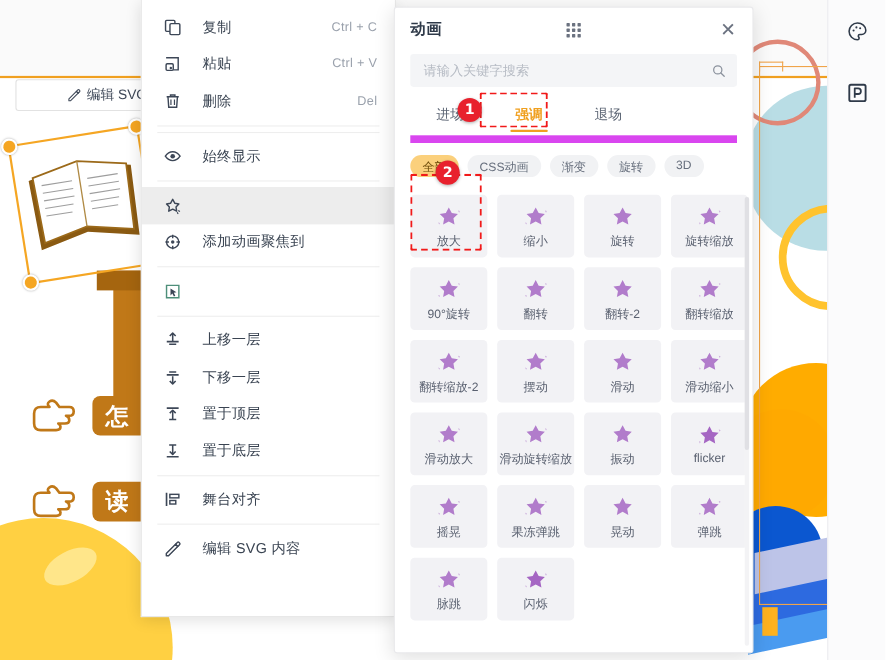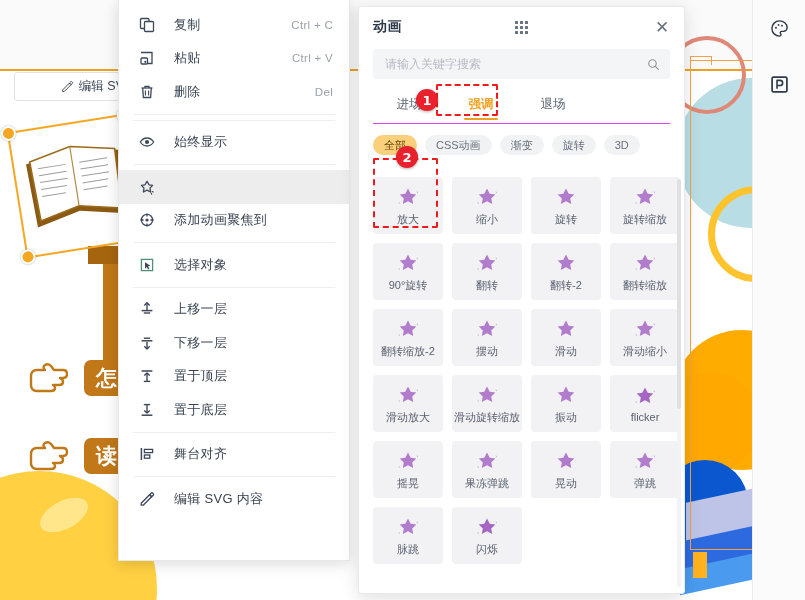--- a/index.html
+++ b/index.html
@@ -54,21 +54,21 @@
   .gold-badge{height:36px;border-radius:7px;background:#c07818;display:flex;align-items:center;padding:0 12px;
     font-size:21px;color:#fff;font-weight:bold;letter-spacing:1px;}
 
   
   #right-rail{position:absolute;left:752px;top:0;width:53px;height:600px;background:#fbfbfc;border-left:1px solid #ececef;box-sizing:border-box;}
   .rail-btn{width:53px;height:56px;display:flex;align-items:center;justify-content:center;}
   .rail-btn svg{width:19px;height:19px;}
 
   
   #context-menu{
-    position:absolute;left:118px;top:0;width:232px;height:561px;
+    position:absolute;left:128px;top:0;width:232px;height:561px;
     background:#fff;border:1px solid #e8e8e8;border-top:none;
     box-shadow:0 3px 14px rgba(0,0,0,.14);
     box-sizing:border-box;padding:8px 0 6px 0;
   }
   .cm-item{height:33.5px;display:flex;align-items:center;padding:0 16px 0 18px;box-sizing:border-box;cursor:default;}
   .cm-item.hover{background:#ededed;}
   .cm-ico{width:19px;height:19px;flex:0 0 19px;display:flex;align-items:center;justify-content:center;color:#3d4757;}
   .cm-ico svg{width:16px;height:16px;display:block;}
   .cm-label{flex:1;margin-left:18px;font-size:13px;color:#3a4452;letter-spacing:.3px;}
   .cm-short{font-size:11.5px;color:#9aa1ac;letter-spacing:.3px;}
@@ -86,21 +86,21 @@
   .ap-drag{position:absolute;left:50%;transform:translateX(-50%);top:11px;width:18px;height:18px;display:flex;align-items:center;justify-content:center;}
   .dots{display:grid;grid-template-columns:repeat(3,3px);grid-gap:2px;}
   .dots i{width:3px;height:3px;background:#6b7280;display:block;border-radius:.5px;}
   .ap-close{position:absolute;right:12px;top:10px;width:20px;height:20px;display:flex;align-items:center;justify-content:center;color:#6b7280;font-size:17px;line-height:1;}
 
   .ap-search{margin:2px 14px 0 14px;height:30px;background:#f4f5f7;border-radius:3px;display:flex;align-items:center;padding:0 10px;box-sizing:border-box;}
   .ap-search input{flex:1;border:none;background:transparent;outline:none;font-size:12px;color:#4a5362;font-family:inherit;}
   .ap-search input::placeholder{color:#b6bbc4;}
   .srch-ico{width:13px;height:13px;color:#8b929d;}
 
-  .ap-tabs{display:flex;align-items:center;height:38px;margin:6px 14px 0 14px;border-bottom:1px solid #d946ef;position:relative;}
+  .ap-tabs{display:flex;align-items:center;height:38px;margin:6px 14px 0 14px;border-bottom:7px solid #d946ef;position:relative;}
   .ap-tab{width:72px;text-align:center;font-size:12.5px;color:#5d6675;line-height:38px;position:relative;}
   .ap-tab.active{color:#f0a020;font-weight:bold;}
   .ap-tab.active:after{content:"";position:absolute;left:50%;transform:translateX(-50%);bottom:3px;width:34px;height:2.5px;background:#f0a020;border-radius:2px;}
 
   .ap-chips{display:flex;gap:8px;padding:11px 14px 6px 14px;}
   .chip{height:20px;padding:0 11px;border-radius:10px;background:#f1f2f4;color:#676f7d;font-size:11px;display:flex;align-items:center;}
   .chip.active{background:#fbd07c;color:#6d4a09;font-weight:normal;}
 
   .ap-grid-wrap{position:absolute;left:0;right:0;top:166px;bottom:0;overflow:hidden;}
   .ap-grid{display:grid;grid-template-columns:repeat(4,70px);gap:9px;padding:4px 14px 14px 14px;}
@@ -292,21 +292,20 @@
 
   <div class="cm-sep"></div>
 
   <div class="cm-item">
     <span class="cm-ico">
       <svg viewBox="0 0 16 16">
           <path d="M2.4 2.4h11.2v11.2H2.4z" fill="none" stroke="#4e8f7a" stroke-width="1.3"></path>
           <path d="M6 5.2l5.4 3.5-2.4.5 1.4 2.6-1.3.7-1.4-2.6-1.7 1.8z" fill="#3d4757"></path>
         </svg>
     </span>
-    <span class="cm-label">选择对象</span>
     <span class="cm-short"></span>
   </div>
 
   <div class="cm-sep"></div>
 
   <div class="cm-item">
     <span class="cm-ico">
       <svg viewBox="0 0 16 16">
           <path d="M8 2v7" stroke="#3d4757" stroke-width="1.4"></path>
           <path d="M5.3 4.4L8 1.8l2.7 2.6" fill="none" stroke="#3d4757" stroke-width="1.4" stroke-linejoin="round"></path>

